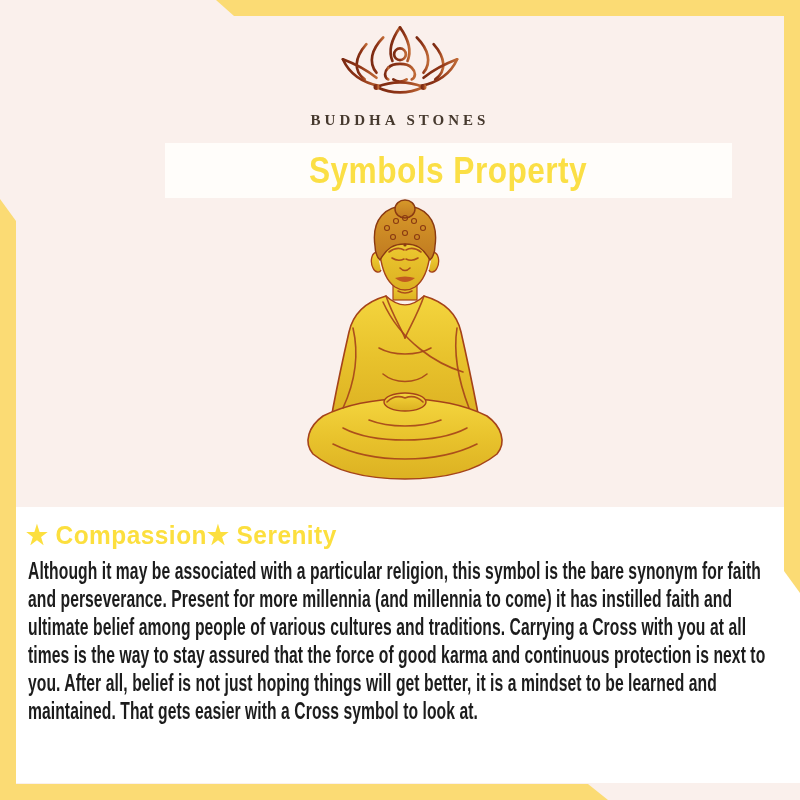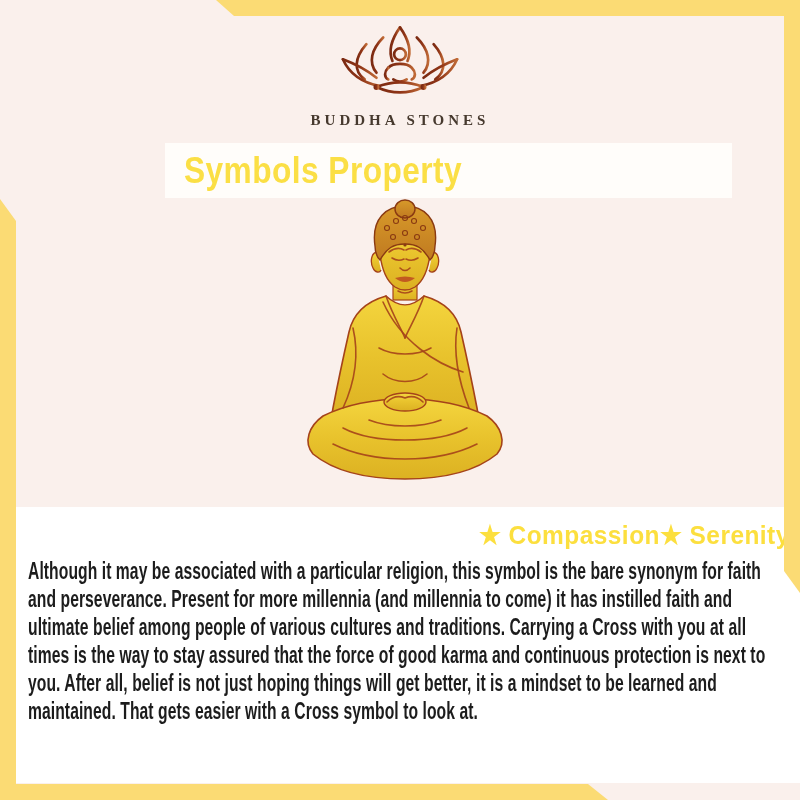--- a/index.html
+++ b/index.html
@@ -16,21 +16,21 @@
   .brand{position:absolute;top:24px;left:0;width:100%;display:flex;flex-direction:column;align-items:center;z-index:1;}
   .brand-name{
     margin-top:4px;font-family:"Liberation Serif",serif;font-weight:600;
     font-size:15px;letter-spacing:4px;color:var(--logo-text,#46392e);
   }
 
   
   .title-banner{
     position:absolute;left:165px;top:143px;width:567px;height:55px;
     background:var(--banner-white,#fffdfa);
-    display:flex;align-items:center;justify-content:flex-start;z-index:1;
+    display:flex;align-items:center;justify-content:center;z-index:1;
   }
   .title-banner span{
     display:inline-block;font-size:36px;font-weight:bold;letter-spacing:.5px;
     color:var(--title-yellow,#fbdf45);transform:scaleX(.88);transform-origin:center;
     white-space:nowrap;
   }
 
   
   .statue{position:absolute;left:283px;top:196px;z-index:1;}
   .s-line{fill:none;stroke:var(--statue-line,#a5431a);stroke-width:1.6;stroke-linecap:round;opacity:.9;}
@@ -46,21 +46,21 @@
     display:inline-block;color:var(--ribbon-text,#ffffff);font-size:24px;font-weight:bold;
     letter-spacing:.5px;transform:scaleX(.92);transform-origin:left center;white-space:nowrap;
   }
 
   
   .panel{
     position:absolute;left:16px;top:507px;width:784px;height:276px;
     background:var(--panel-white,#ffffff);z-index:1;overflow:hidden;
   }
   .props-heading{
-    margin:13px 0 0 0;text-align:right;font-size:26px;font-weight:bold;
+    margin:13px 0 0 0;text-align:left;font-size:26px;font-weight:bold;
     color:var(--accent-yellow,#fcdf3e);letter-spacing:.5px;
   }
   .props-heading span{display:inline-block;transform:scaleX(.94);transform-origin:center;white-space:nowrap;}
   .desc{
     position:absolute;left:12px;top:50px;width:1120px;margin:0;
     transform:scaleX(.667);transform-origin:0 0;
     font-size:23.5px;line-height:28px;font-weight:bold;letter-spacing:.1px;
     color:var(--text-dark,#1c1c1c);
   }
 </style>

